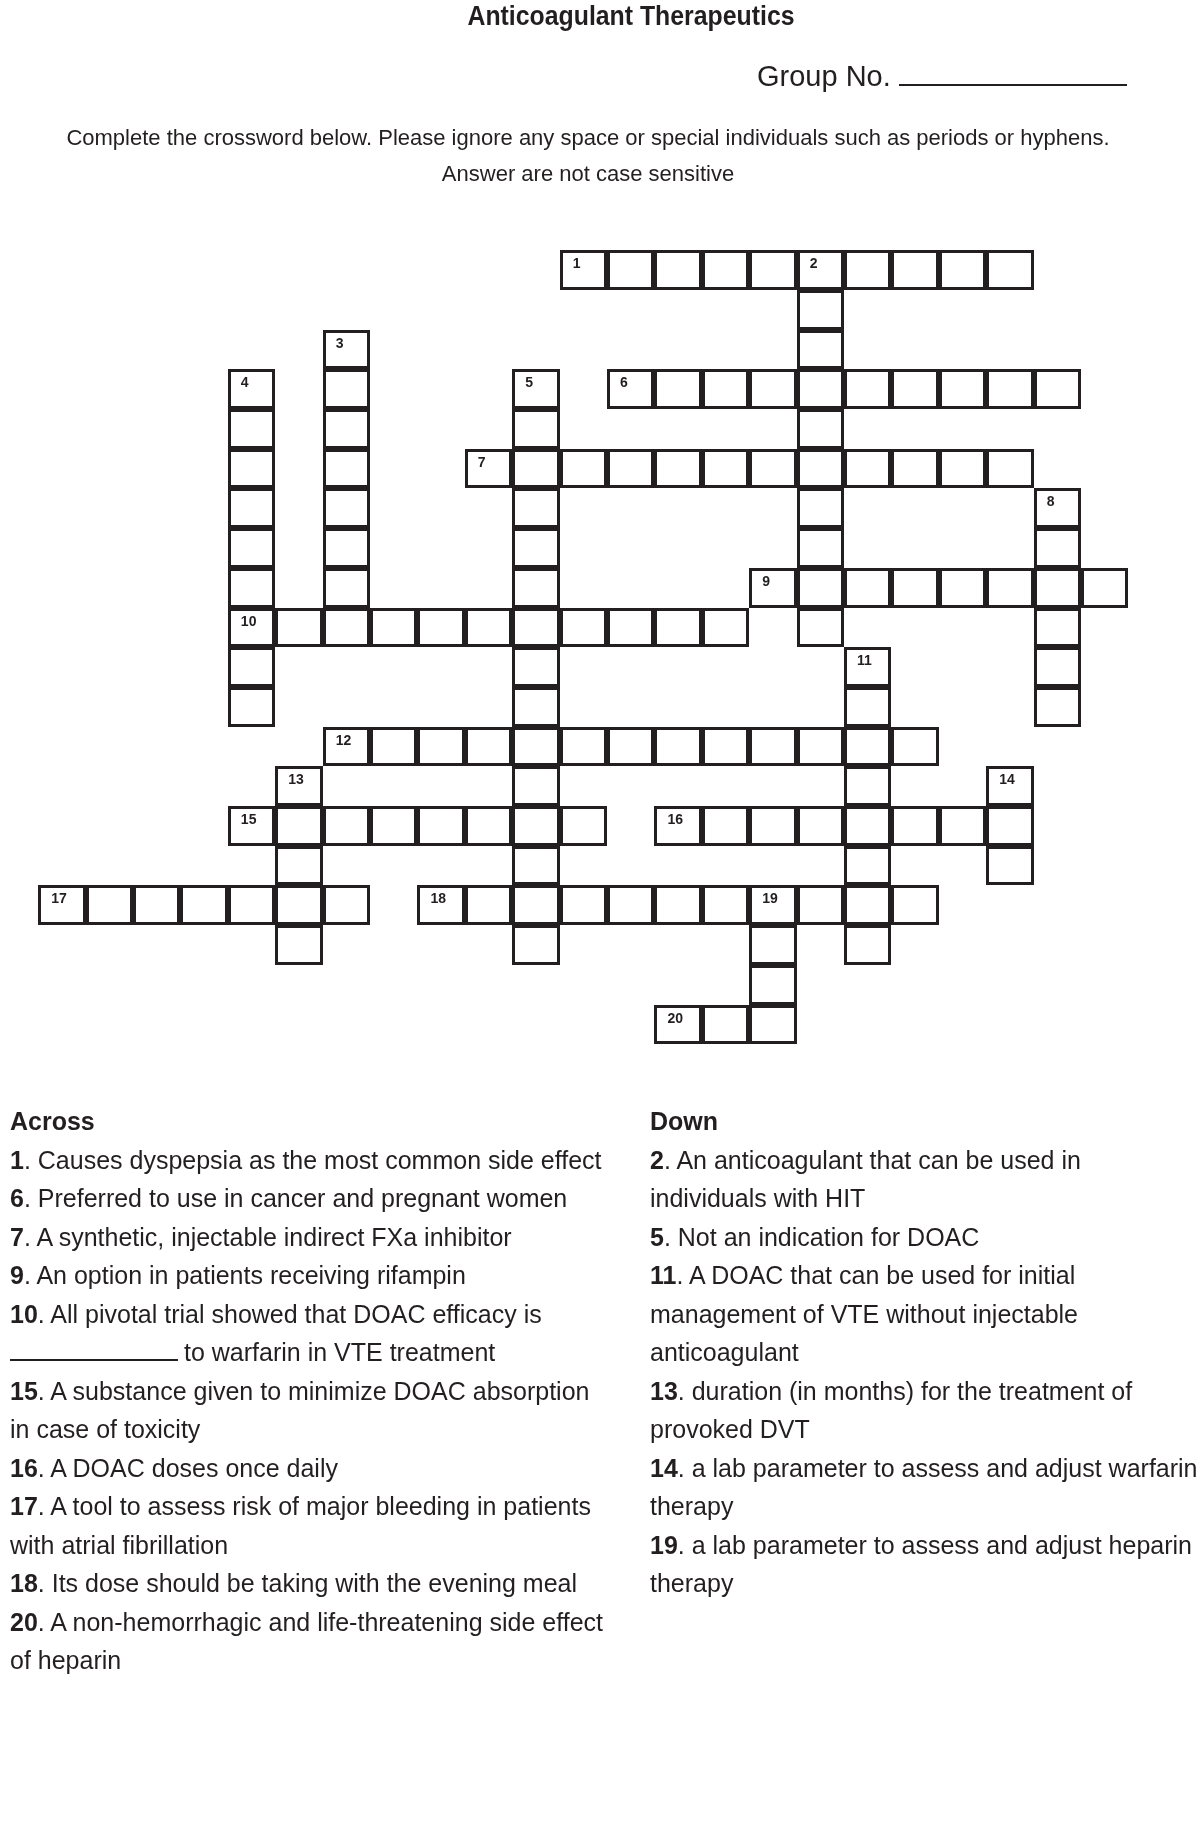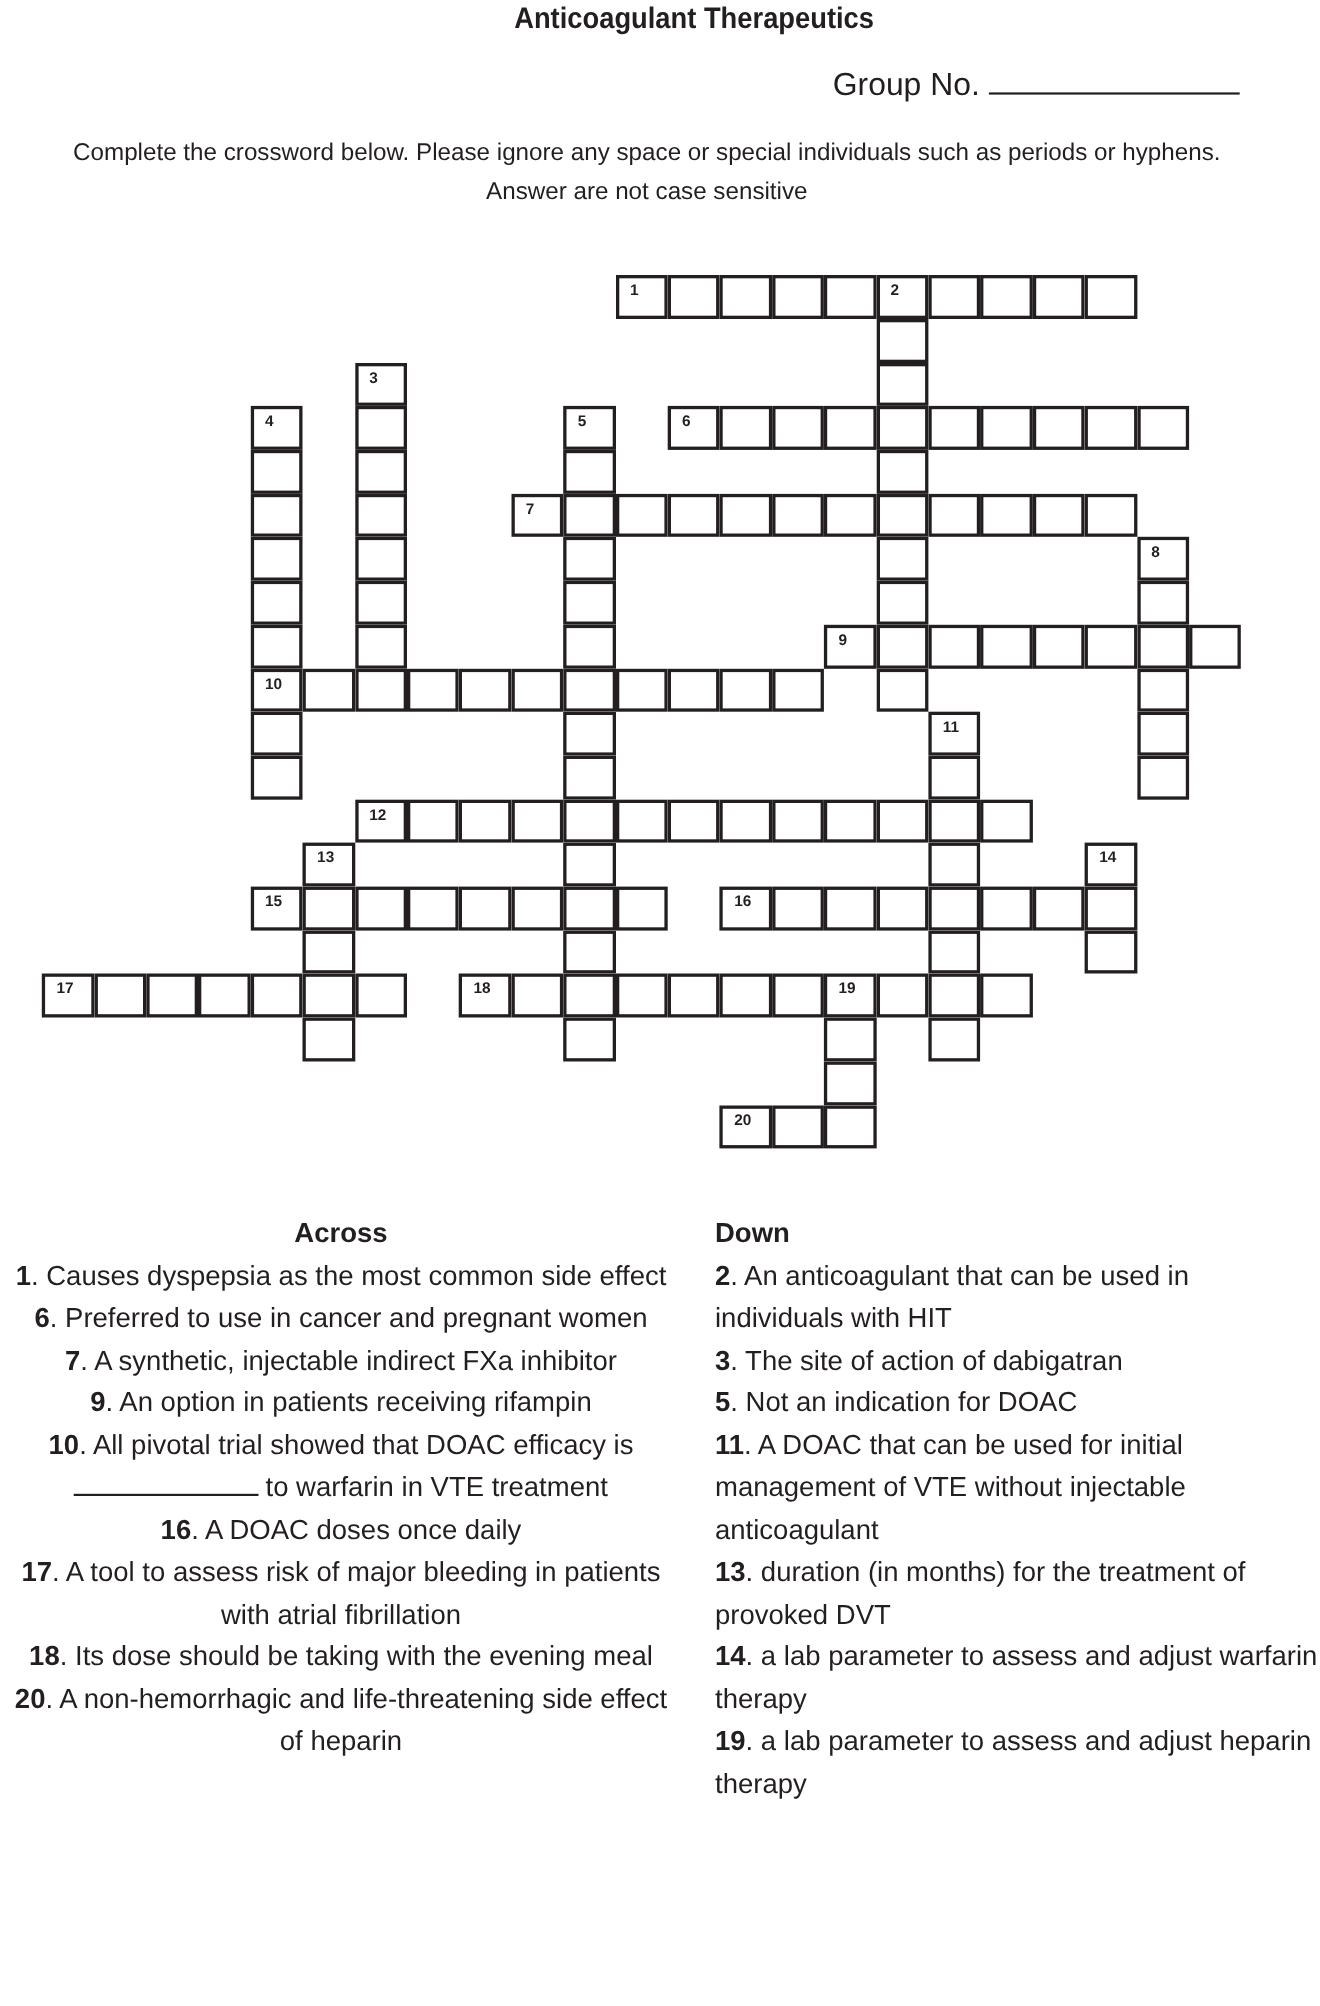--- a/index.html
+++ b/index.html
@@ -10,21 +10,21 @@
   .group { position:absolute; left:757px; top:56px; font-size:29px; line-height:40px; white-space:nowrap; }
   .group .blank { display:inline-block; width:228px; border-bottom:2px solid #231f20; height:28px; margin-left:8px; vertical-align:baseline; }
   .instr { position:absolute; left:0; width:1176px; text-align:center; font-size:22px; line-height:36px; white-space:nowrap; }
   .instr.l1 { top:120px; }
   .instr.l2 { top:156px; }
   #grid { position:absolute; left:0; top:0; width:1200px; height:1080px; }
   .cell { position:absolute; width:47.4px; height:39.7px; box-sizing:border-box;
           border:3.5px solid #231f20; margin-left:-1.75px; margin-top:-1.75px; background:#fff; }
   .num { position:absolute; left:10px; top:2px; font-size:14px; font-weight:bold; line-height:16px; }
   .clues { position:absolute; top:1102px; font-size:25px; line-height:38.5px; }
-  .clues.across { left:10px; width:600px;text-align:center; }
+  .clues.across { left:10px; width:600px; }
   .clues.down { left:650px; width:550px; }
   .clues h3 { margin:0; font-size:25px; line-height:38.5px; font-weight:bold; }
   .clue { margin:0; }
   .clue b { font-weight:bold; }
   .clue .uline { display:inline-block; width:168px; border-bottom:2px solid #231f20; height:24px; margin-right:6px; }
 </style>
 </head>
 <body>
 
 <div class="title">Anticoagulant Therapeutics</div>
@@ -227,31 +227,31 @@
   </div>
 
 <div class="clues across">
   <h3>Across</h3>
   <div id="across-list">
       <div class="clue"><b>1</b>. Causes dyspepsia as the most common side effect</div>
       <div class="clue"><b>6</b>. Preferred to use in cancer and pregnant women</div>
       <div class="clue"><b>7</b>. A synthetic, injectable indirect FXa inhibitor</div>
       <div class="clue"><b>9</b>. An option in patients receiving rifampin</div>
       <div class="clue"><b>10</b>. All pivotal trial showed that DOAC efficacy is<br><span class="uline"></span>to warfarin in VTE treatment</div>
+      <div class="clue"><b>15</b>. A substance given to minimize DOAC absorption in case of toxicity</div>
       <div class="clue"><b>16</b>. A DOAC doses once daily</div>
       <div class="clue"><b>17</b>. A tool to assess risk of major bleeding in patients with atrial fibrillation</div>
       <div class="clue"><b>18</b>. Its dose should be taking with the evening meal</div>
       <div class="clue"><b>20</b>. A non-hemorrhagic and life-threatening side effect of heparin</div>
     </div>
 </div>
 
 <div class="clues down">
   <h3>Down</h3>
   <div id="down-list">
       <div class="clue"><b>2</b>. An anticoagulant that can be used in individuals with HIT</div>
-      <div class="clue"><b>3</b>. The site of action of dabigatran</div>
       <div class="clue"><b>5</b>. Not an indication for DOAC</div>
       <div class="clue"><b>11</b>. A DOAC that can be used for initial management of VTE without injectable anticoagulant</div>
       <div class="clue"><b>13</b>. duration (in months) for the treatment of provoked DVT</div>
       <div class="clue"><b>14</b>. a lab parameter to assess and adjust warfarin therapy</div>
       <div class="clue"><b>19</b>. a lab parameter to assess and adjust heparin therapy</div>
     </div>
 </div>
 
 </body></html>

